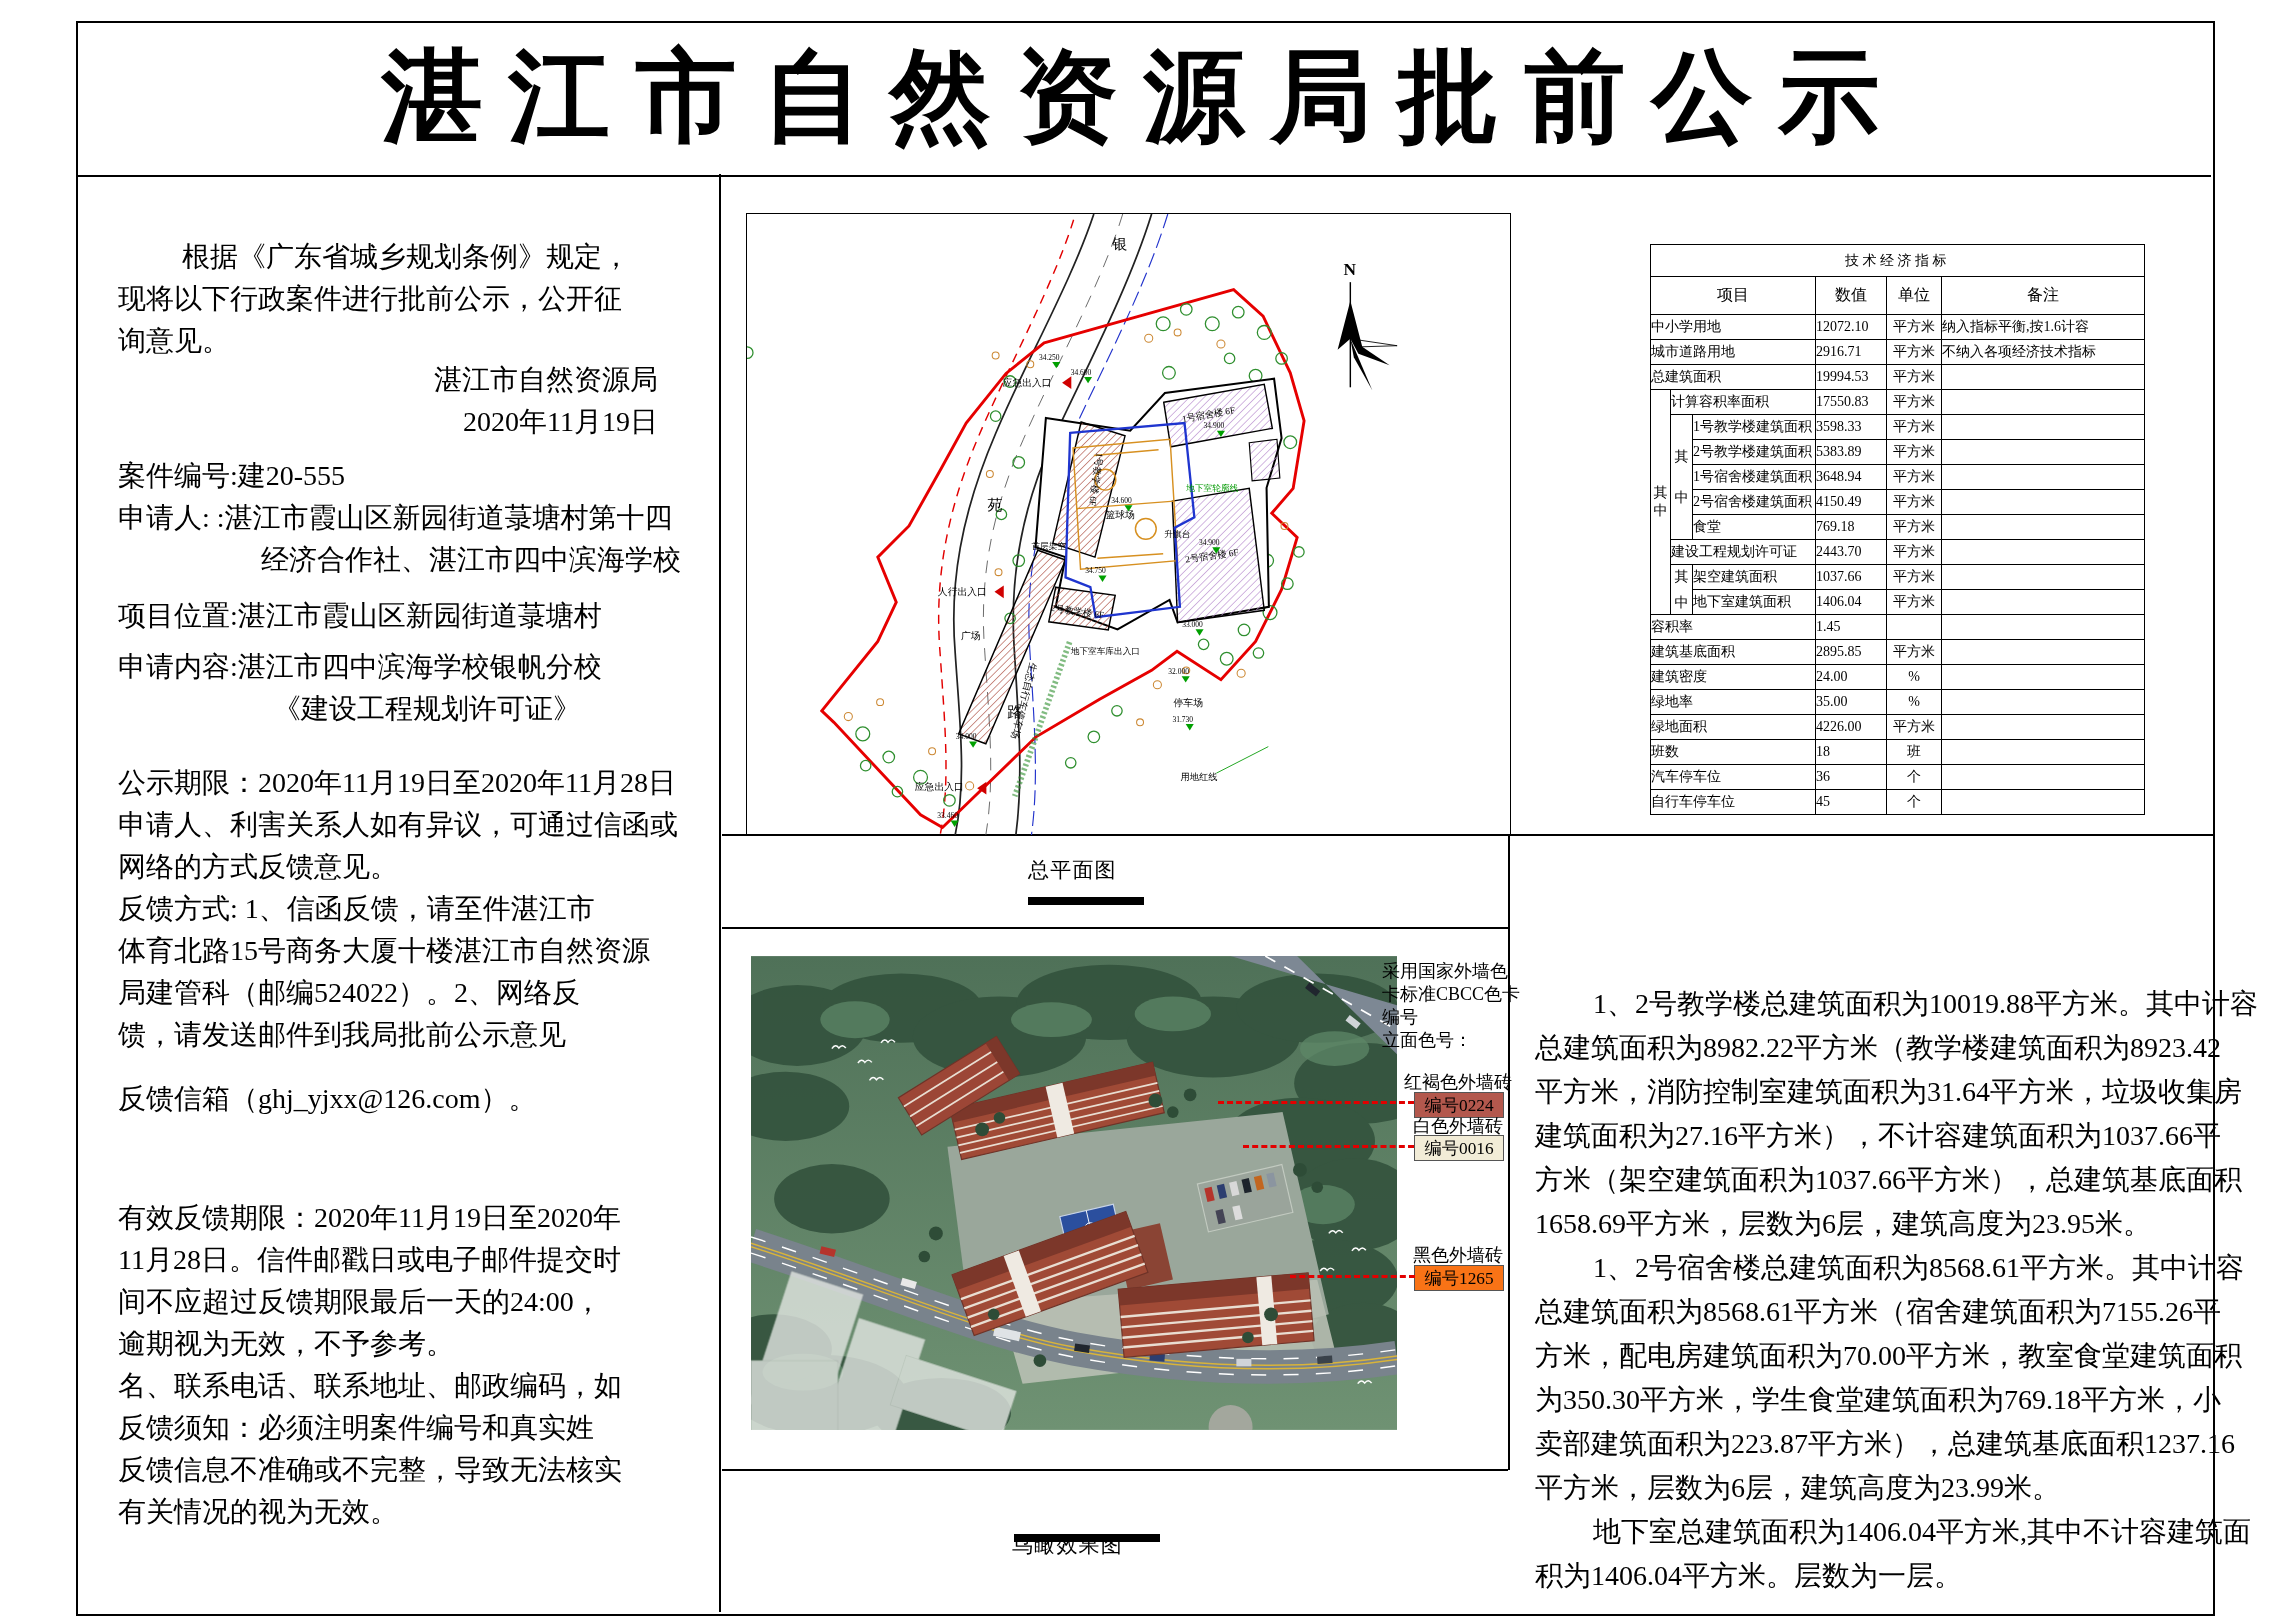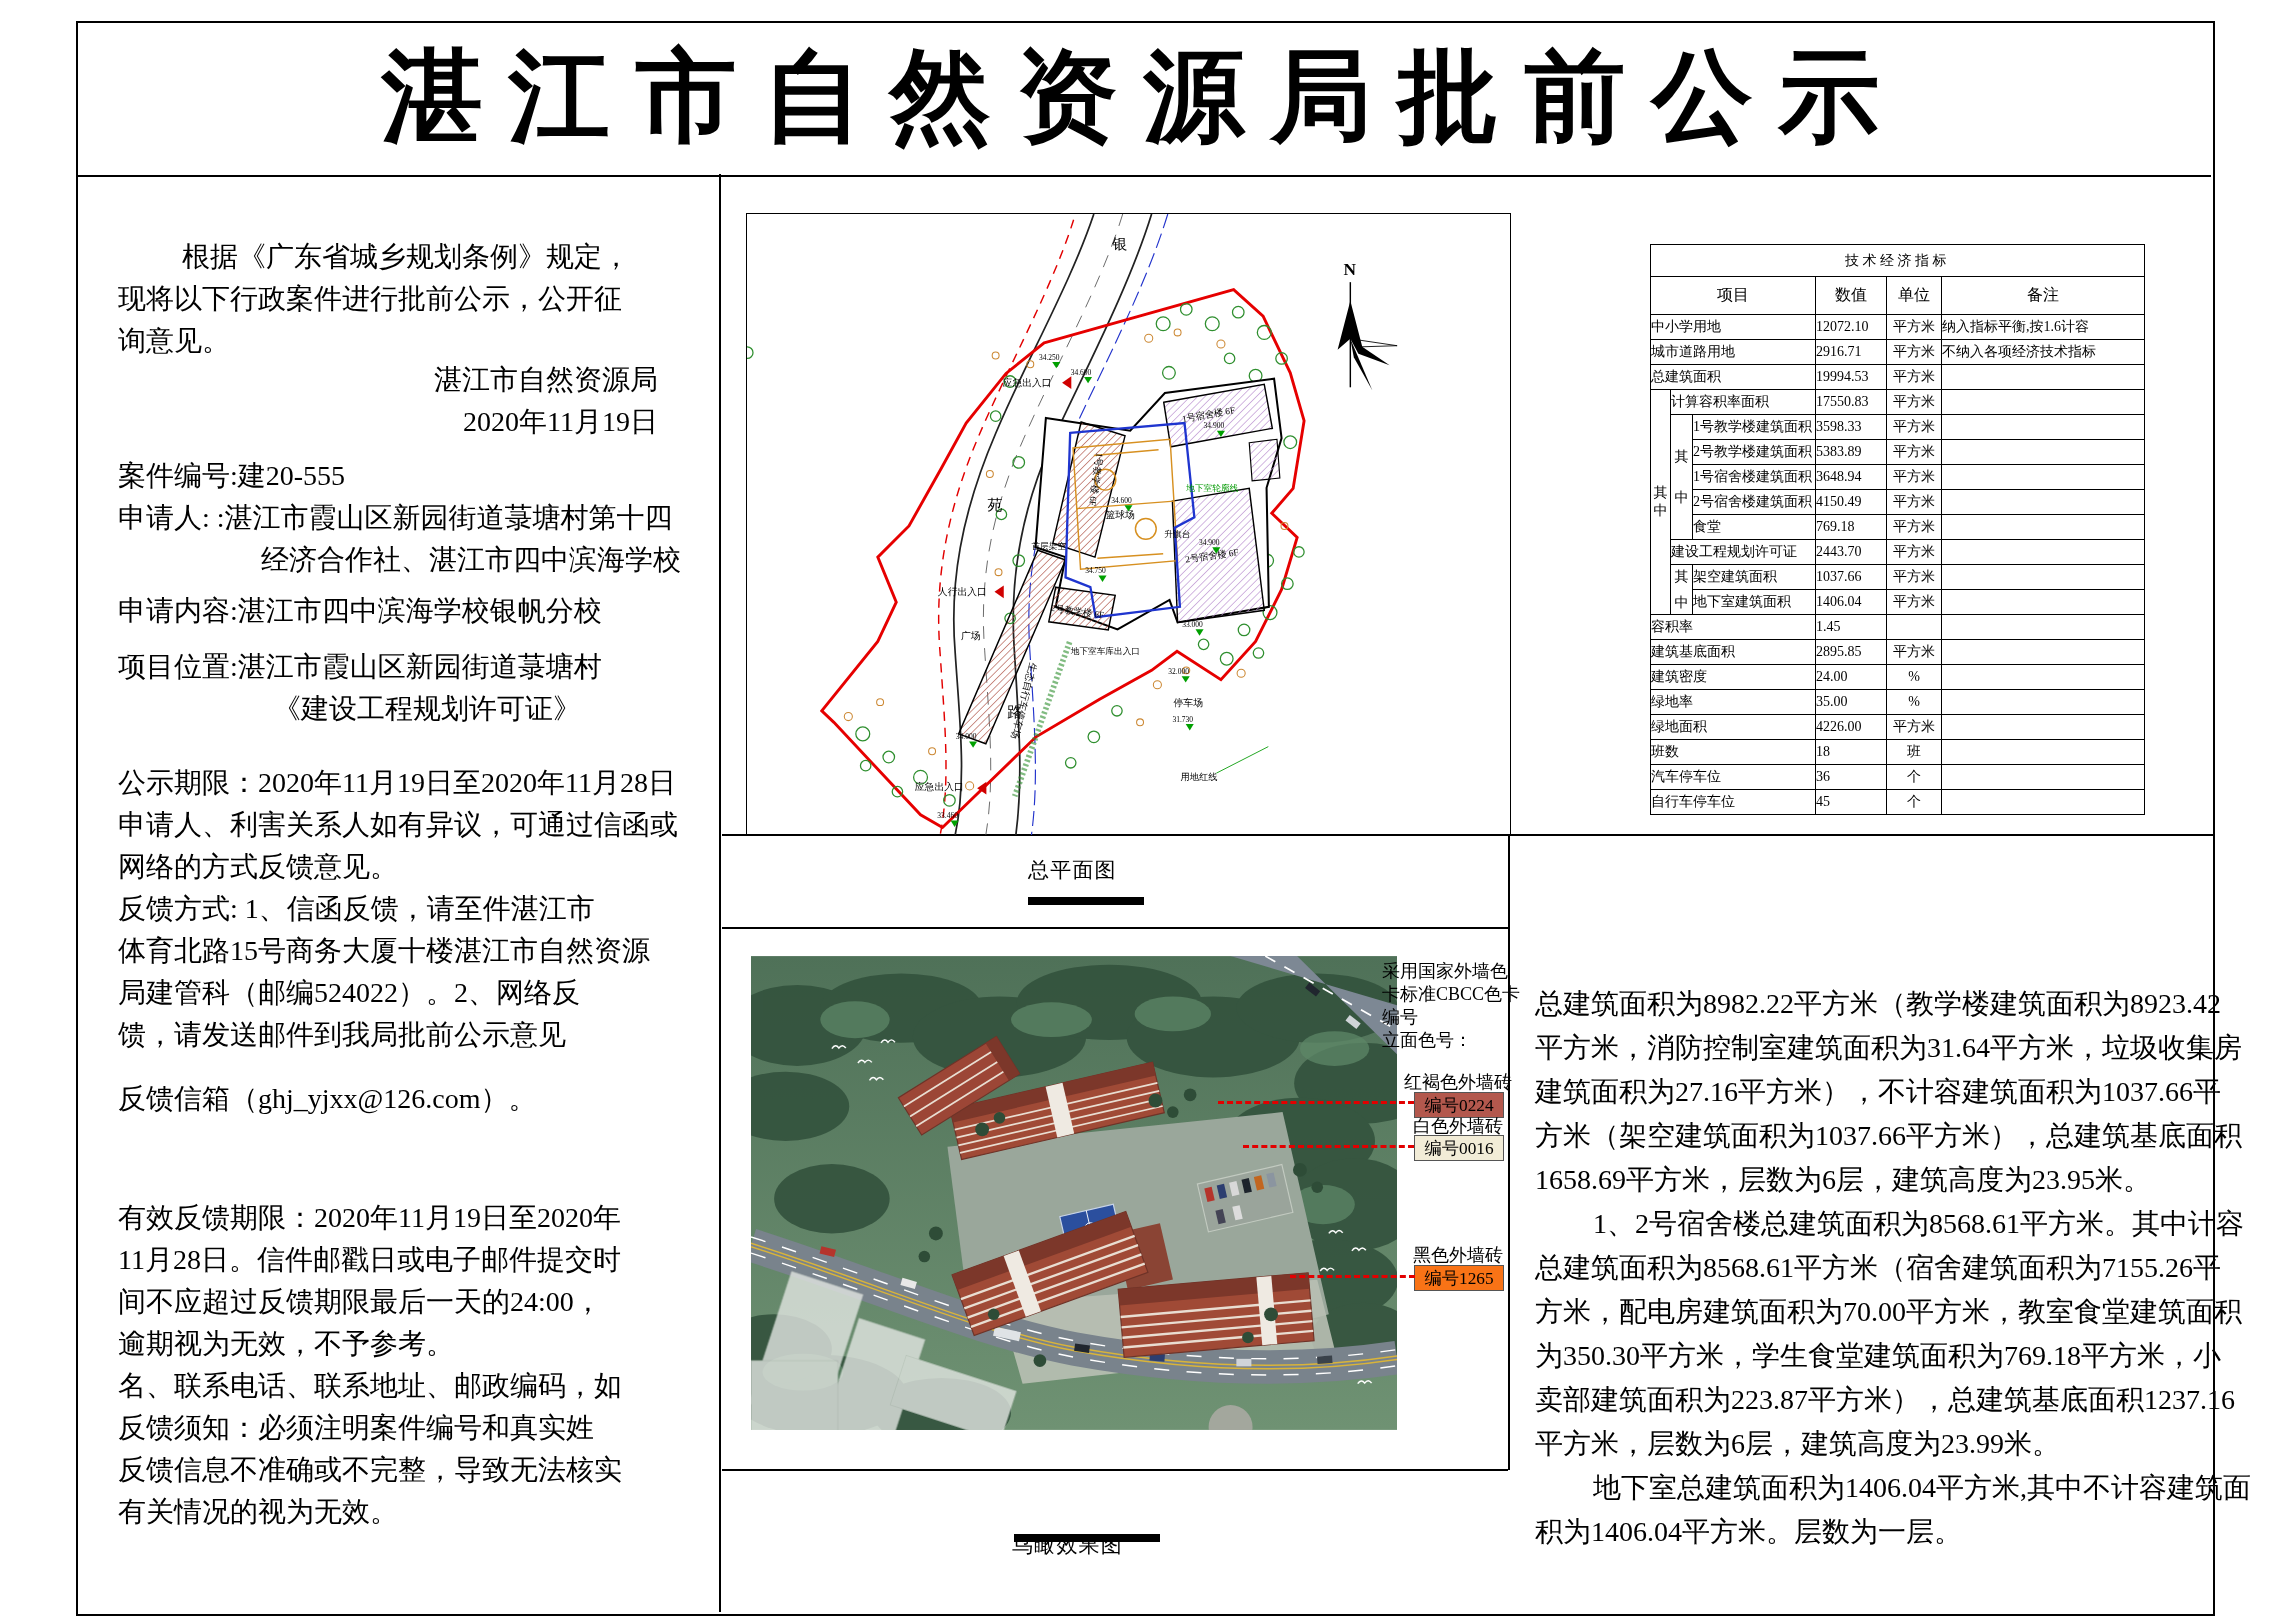--- a/index.html
+++ b/index.html
@@ -68,22 +68,22 @@
   <div>询意见。</div>
 </div>
 <div class="abs ltext sig" style="left:118px;top:359px;width:540px;">
   <div>湛江市自然资源局</div>
   <div>2020年11月19日</div>
 </div>
 <div class="abs ltext" style="left:118px;top:455px;width:601px;">
   <div>案件编号:建20-555</div>
   <div>申请人: :湛江市霞山区新园街道菉塘村第十四</div>
   <div class="ind2">经济合作社、湛江市四中滨海学校</div>
+  <div style="margin-top:14px;">项目位置:湛江市霞山区新园街道菉塘村</div>
   <div style="margin-top:9.2px;">申请内容:湛江市四中滨海学校银帆分校</div>
-  <div style="margin-top:14px;">项目位置:湛江市霞山区新园街道菉塘村</div>
   <div class="ind3">《建设工程规划许可证》</div>
 </div>
 <div class="abs ltext" style="left:118px;top:762px;width:601px;">
   <div>公示期限：2020年11月19日至2020年11月28日</div>
   <div>申请人、利害关系人如有异议，可通过信函或</div>
   <div>网络的方式反馈意见。</div>
   <div>反馈方式: 1、信函反馈，请至件湛江市</div>
   <div>体育北路15号商务大厦十楼湛江市自然资源</div>
   <div>局建管科（邮编524022）。2、网络反</div>
   <div>馈，请发送邮件到我局批前公示意见</div>
@@ -620,20 +620,21 @@
   </div>
 
 <div class="abs leader" style="left:1218px;top:1101px;width:196px;"></div>
 <div class="abs leader" style="left:1243px;top:1145px;width:171px;"></div>
 <div class="abs leader" style="left:1290px;top:1275px;width:125px;"></div>
 
 <div class="abs caption" style="left:1012px;top:1531px;">鸟瞰效果图</div>
 <div class="abs cap-bar" style="left:1014px;top:1534px;width:146px;"></div>
 
 <div class="abs desc" style="left:1535px;top:982px;width:673px;">
+  <div class="pind">1、2号教学楼总建筑面积为10019.88平方米。其中计容</div>
   <div>总建筑面积为8982.22平方米（教学楼建筑面积为8923.42</div>
   <div>平方米，消防控制室建筑面积为31.64平方米，垃圾收集房</div>
   <div>建筑面积为27.16平方米），不计容建筑面积为1037.66平</div>
   <div>方米（架空建筑面积为1037.66平方米），总建筑基底面积</div>
   <div>1658.69平方米，层数为6层，建筑高度为23.95米。</div>
   <div class="pind">1、2号宿舍楼总建筑面积为8568.61平方米。其中计容</div>
   <div>总建筑面积为8568.61平方米（宿舍建筑面积为7155.26平</div>
   <div>方米，配电房建筑面积为70.00平方米，教室食堂建筑面积</div>
   <div>为350.30平方米，学生食堂建筑面积为769.18平方米，小</div>
   <div>卖部建筑面积为223.87平方米），总建筑基底面积1237.16</div>

